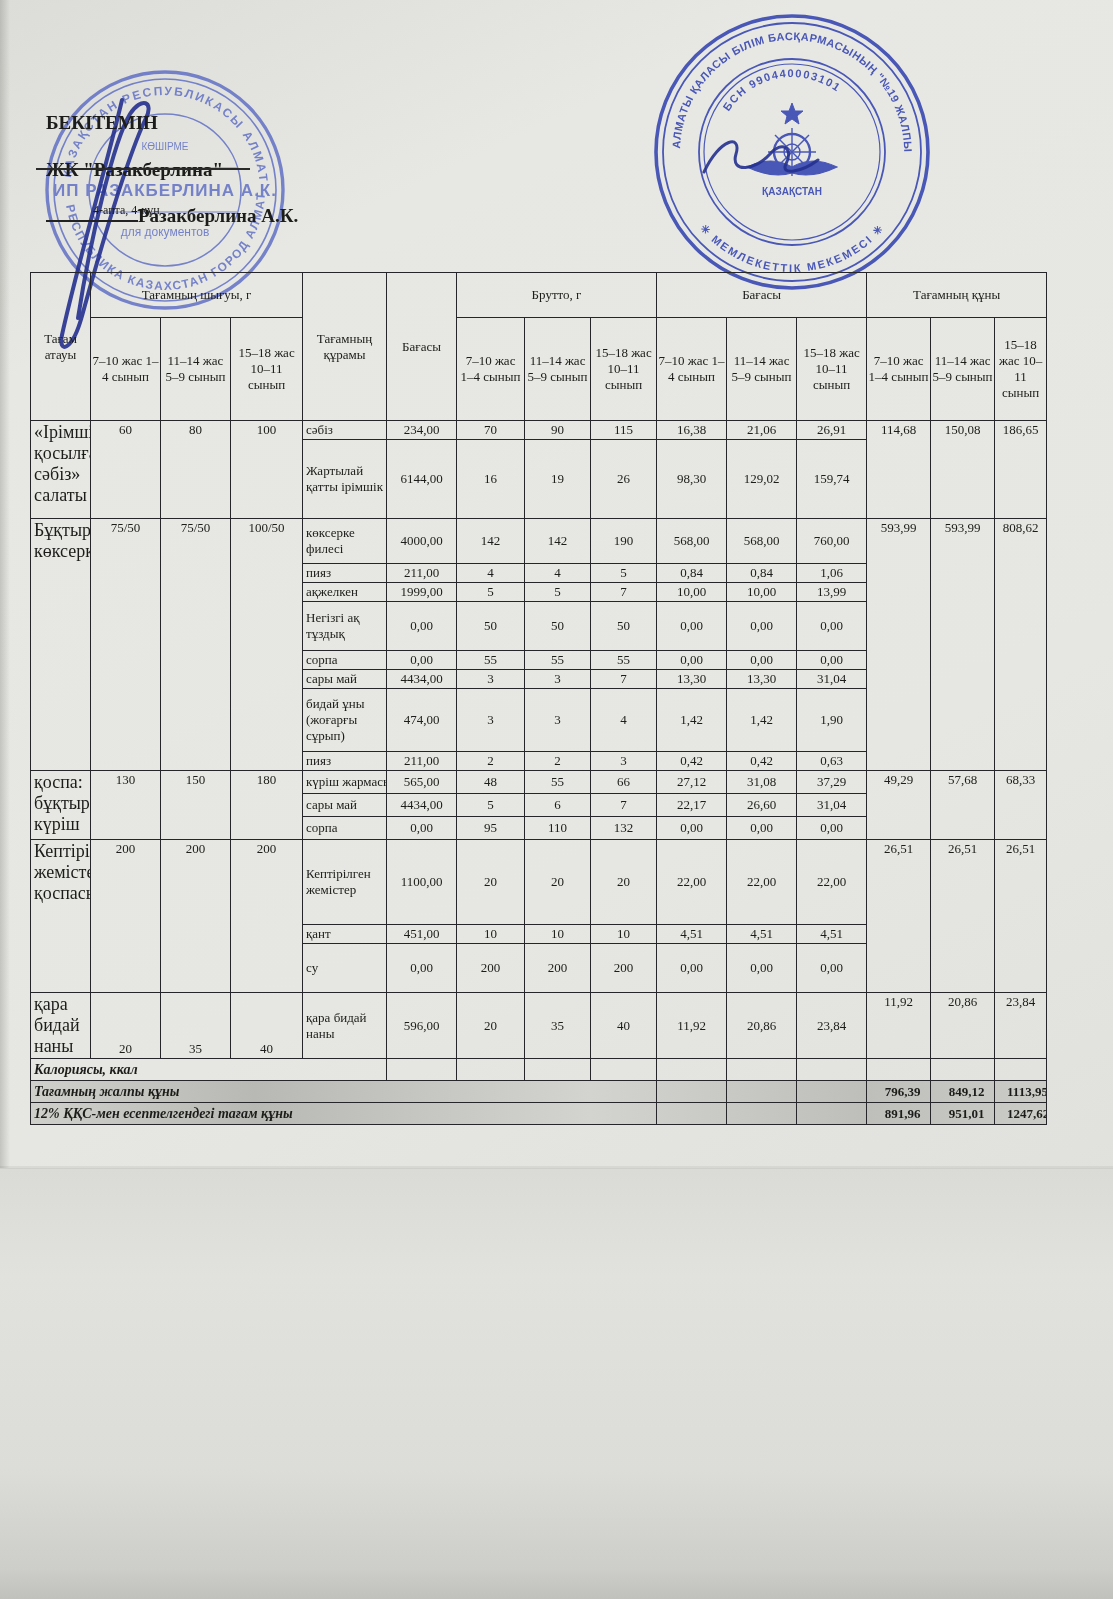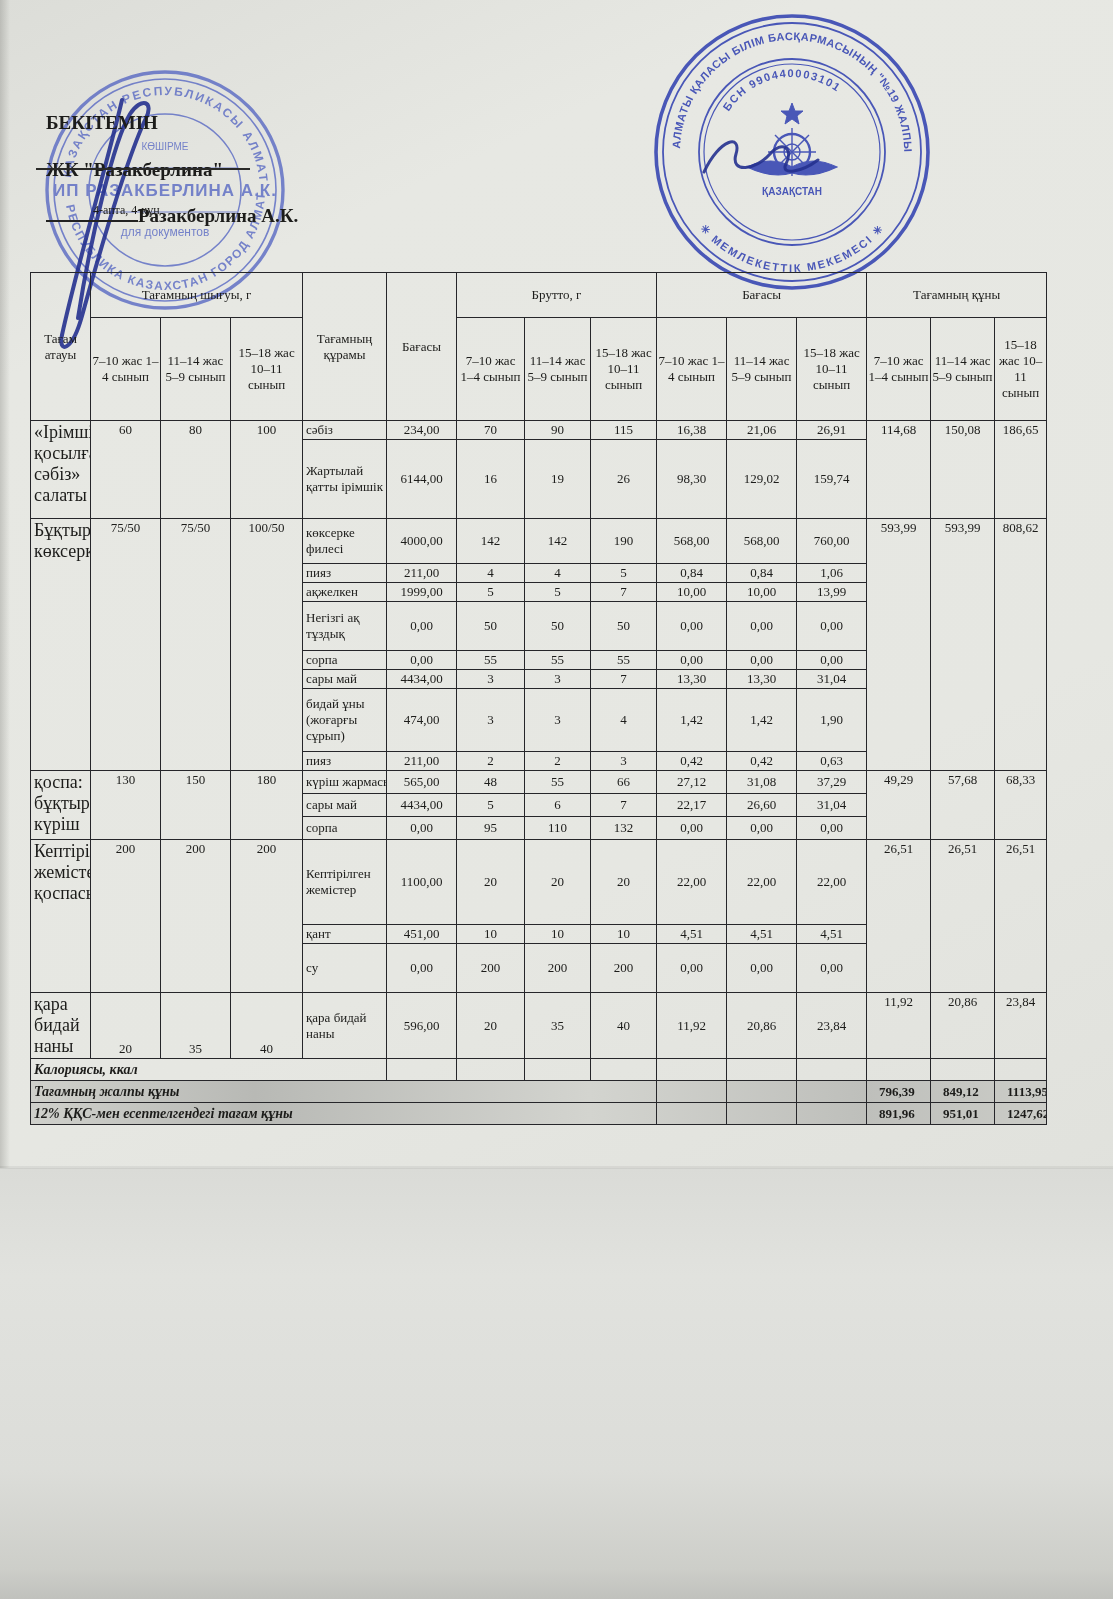--- a/index.html
+++ b/index.html
@@ -33,21 +33,21 @@
   td.cost{vertical-align:top;text-align:center;margin-top:40px;}
   td.ing{text-align:left;vertical-align:middle;}
   td.nw{white-space:nowrap;}
   tr.d0i1 td{height:76px;} tr.d1i0 td{height:42px;} tr.d1i3 td{height:46px;}
   tr.d1i6 td{height:60px;} tr.d3i0 td{height:82px;} tr.d3i2 td{height:46px;}
   tr.d4i0 td{height:62px;} tr.d2i0 td,tr.d2i1 td,tr.d2i2 td{height:20px;}
   tr.foot td{height:19px;font-weight:bold;}
   tr.foot td.lab{text-align:left;font-size:14px;font-style:italic;}
   tr.foot.ital td.lab{font-style:italic;}
   tr.foot.shaded{background:linear-gradient(90deg,#cfd0cb,#b8b9b5 22%,#d3d4cf 55%,#bebfbb 82%,#cbccc7);}
-  tr.foot td.val{text-align:left;font-weight:bold;padding-right:4px;padding-left:12px;}
+  tr.foot td.val{text-align:center;font-weight:bold;padding-right:4px;padding-left:12px;}
 </style>
 </head>
 <body>
 
 <div class="page">
   <div class="left-edge"></div>
   <div class="lower-band"></div>
   <div class="fold"></div>
 
   <svg class="stamp" style="left:35px;top:40px;opacity:.72;" width="260" height="290" viewBox="0 0 260 290">

